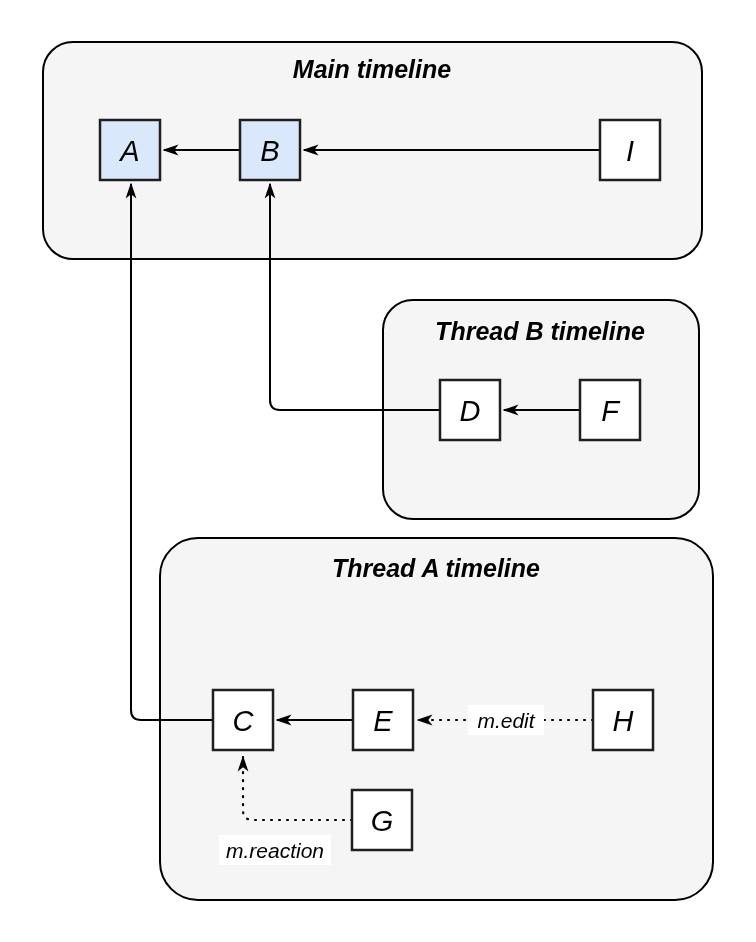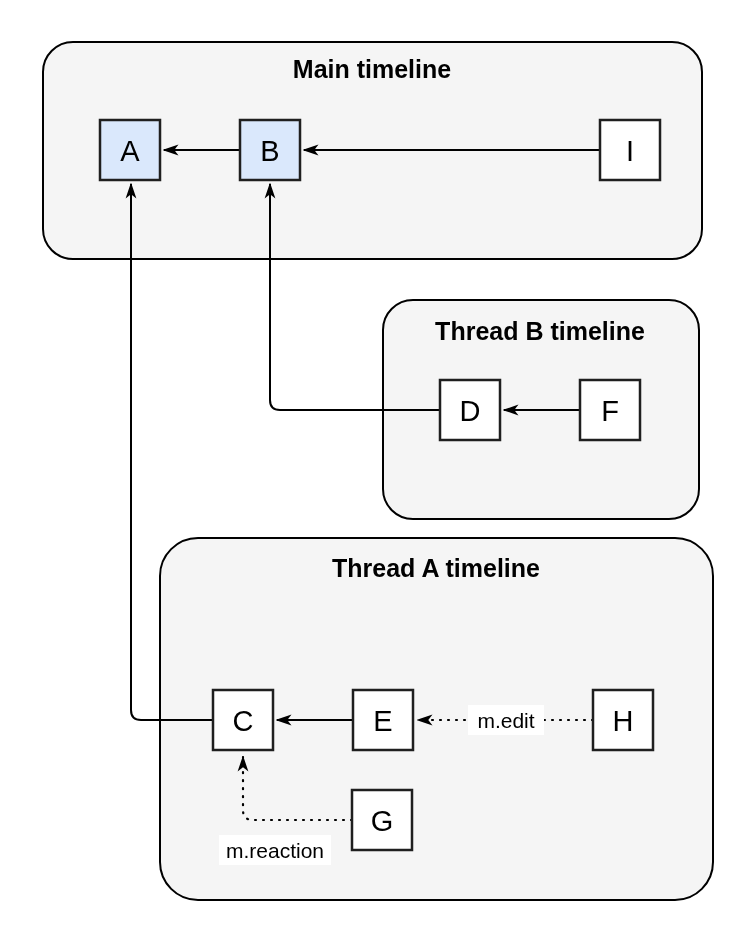--- a/index.html
+++ b/index.html
@@ -7,20 +7,21 @@
     padding: 0;
     background: #ffffff;
     font-family: "Liberation Sans", sans-serif;
   }
   .stage {
     position: relative;
     width: 756px;
     height: 942px;
     background: #ffffff;
     overflow: hidden;
+    font-style: italic;
   }
   svg { display: block; }
   .container-box {
     fill: #f5f5f5;
     stroke: #000000;
     stroke-width: 2;
   }
   .container-title {
     font-size: 25px;
     font-weight: bold;

